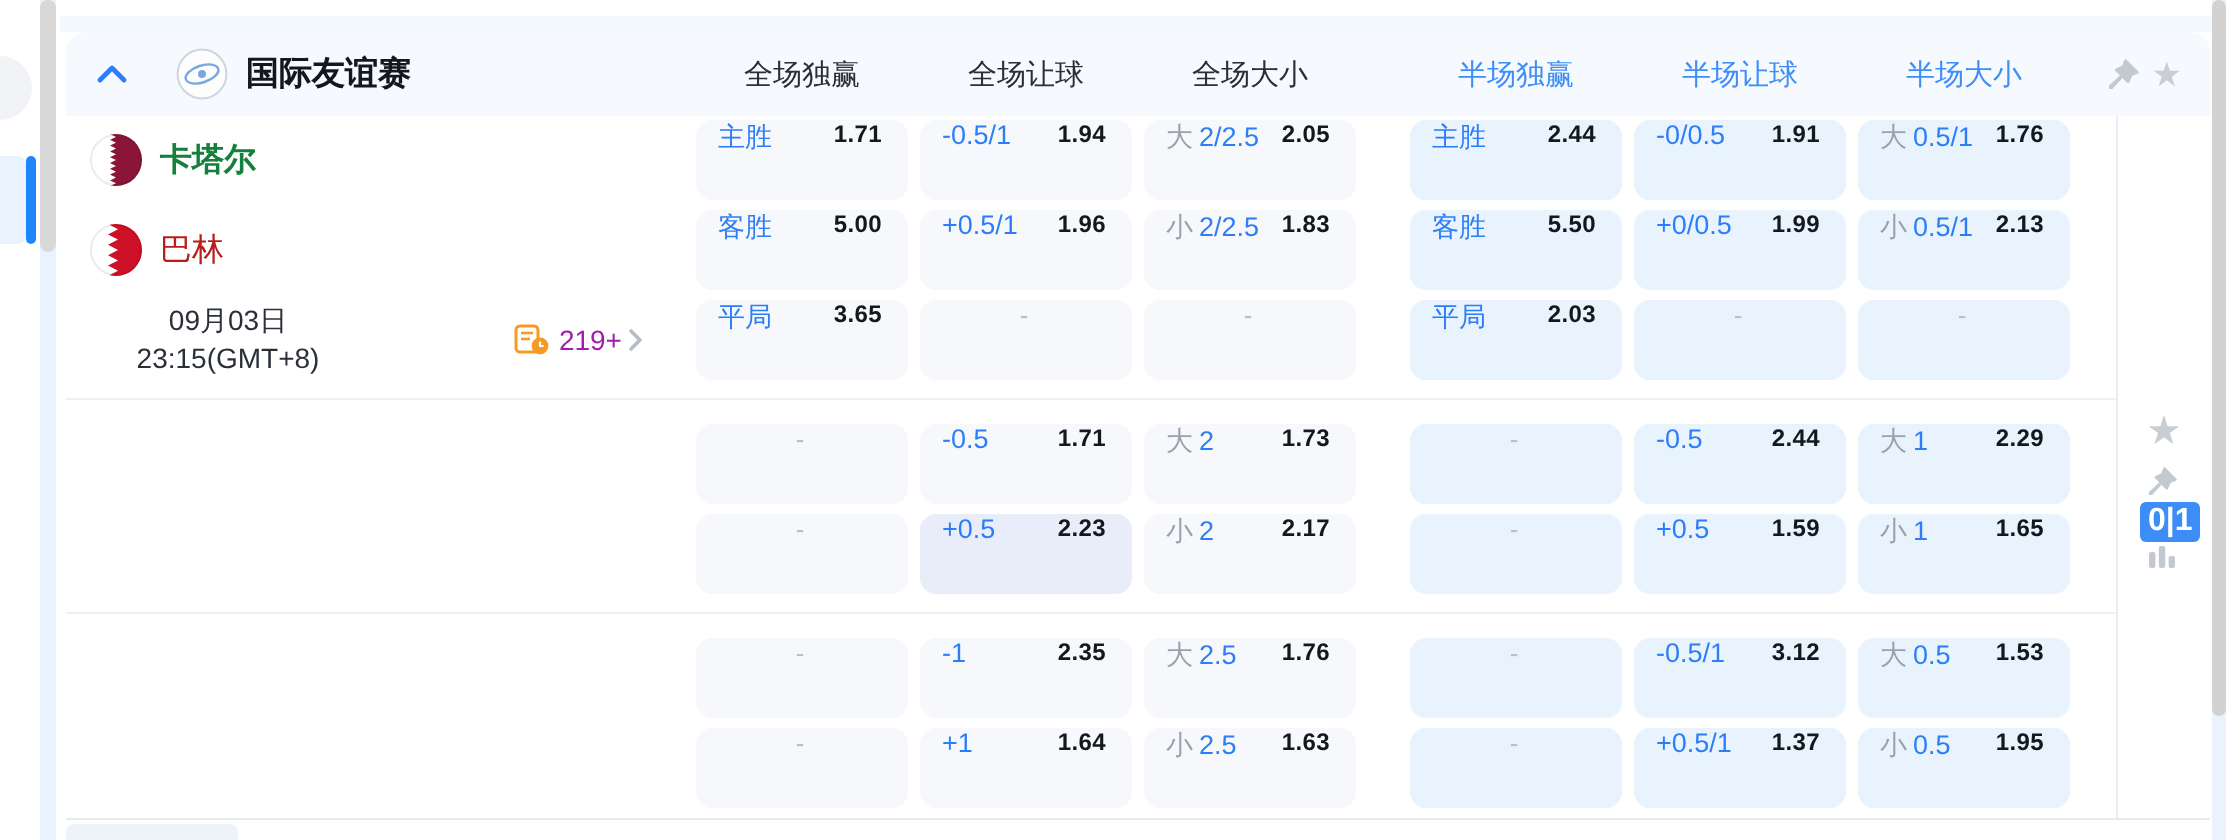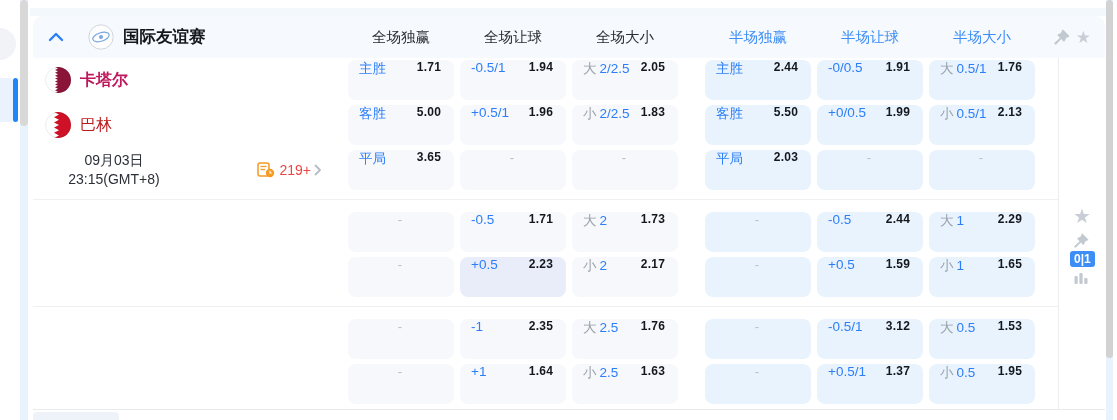--- a/index.html
+++ b/index.html
@@ -34,46 +34,46 @@
   .gap4 { width:21px; min-width:21px; }
   .hspacer { flex:1; }
   .hpin { margin-right:6px; display:flex; cursor:pointer; }
   .hstar { margin-right:14px; font-size:17px; color:#c9ced6; line-height:1; cursor:pointer; }
   
   .table { position:absolute; left:33px; top:58px; width:1025px; padding-top:2px; }
   .row { display:flex; align-items:center; margin-bottom:5px; }
   .left { width:315px; min-width:315px; display:flex; align-items:center; }
   .flag { margin-left:12px; display:flex; }
   .team-name { font-size:16px; color:#b91c1c; margin-left:9px; }
-  .team-name.home { color:#be185d; font-weight:700; }
+  .team-name.home { color:#15803d; font-weight:700; }
   .left.sched { justify-content:space-between; padding:0 26px 0 6px; }
   .datebox { width:150px; text-align:center; font-size:14px; color:#2b3038; line-height:19px; }
   .markets { display:flex; align-items:center; cursor:pointer; }
-  .markets-count { margin-left:4px; font-size:14px; color:#ef4444; }
+  .markets-count { margin-left:4px; font-size:14px; color:#a21caf; }
   .markets .chev-r { margin-left:3px; display:flex; }
   .c {
     width:106px; min-width:106px; height:40px; border-radius:8px;
     display:flex; justify-content:space-between;
     padding:0 13px 0 11px; margin-right:6px; cursor:pointer;
   }
   .c.dashc { justify-content:center; }
   .f { background:#f6f8fb; }
   .h { background:#e8f3fe; }
   .hl { background:#e9edfa; }
   .lg { display:flex; align-items:baseline; gap:3px; font-size:13.5px; }
   .pfx { color:#9aa1a9; }
   .lbl { color:#2c7ef8; }
   .odd { color:#14171c; font-weight:700; font-size:12px; letter-spacing:0.2px; }
   .dash { color:#b9bec6; font-size:13px; }
   .hrline { height:1px; background:#eef0f3; margin:9px 0 12px 0; }
   
   .rail { position:absolute; left:1058px; top:58px; width:47px; height:352px; background:#fff; border-left:1px solid #ebedf1; }
   .rail-star { position:absolute; left:14px; top:148px; font-size:20px; color:#c9ced6; line-height:1; cursor:pointer; }
   .rail-pin { position:absolute; left:15px; top:175px; cursor:pointer; }
-  .rail-badge { position:absolute; left:11px; top:193px; background:#3d8df6; color:#fff; font-size:12px; font-weight:700; padding:1px 4px; border-radius:3px; cursor:pointer; }
+  .rail-badge { position:absolute; left:11px; top:193px; background:#3d8df6; color:#fff; font-size:16px; font-weight:700; padding:1px 4px; border-radius:3px; cursor:pointer; }
   .rail-chart { position:absolute; left:14px; top:212px; cursor:pointer; }
   
   .next-row { position:absolute; left:33px; top:409px; width:1072px; height:11px; background:#fff; border-top:1px solid #e8ebee; }
   .next-block { position:absolute; left:0px; top:2px; width:86px; height:9px; background:#eef3fa; border-radius:4px 4px 0 0; }
 </style>
 </head>
 <body>
 
 <div class="sb-circle"></div>
 <div class="sb-selected"></div>

